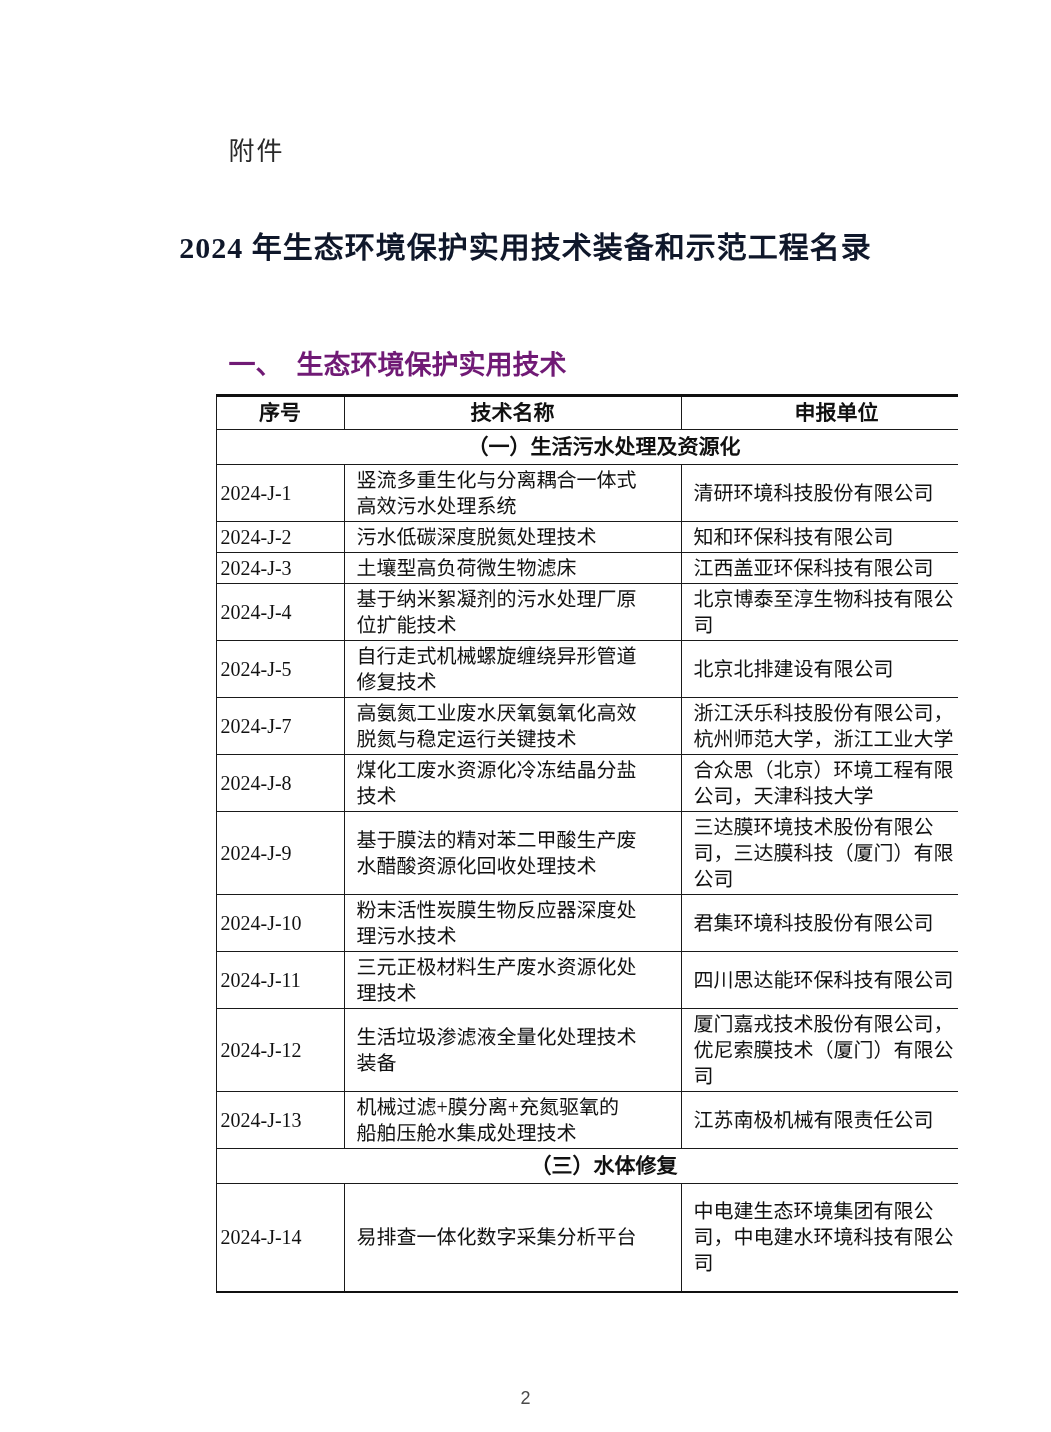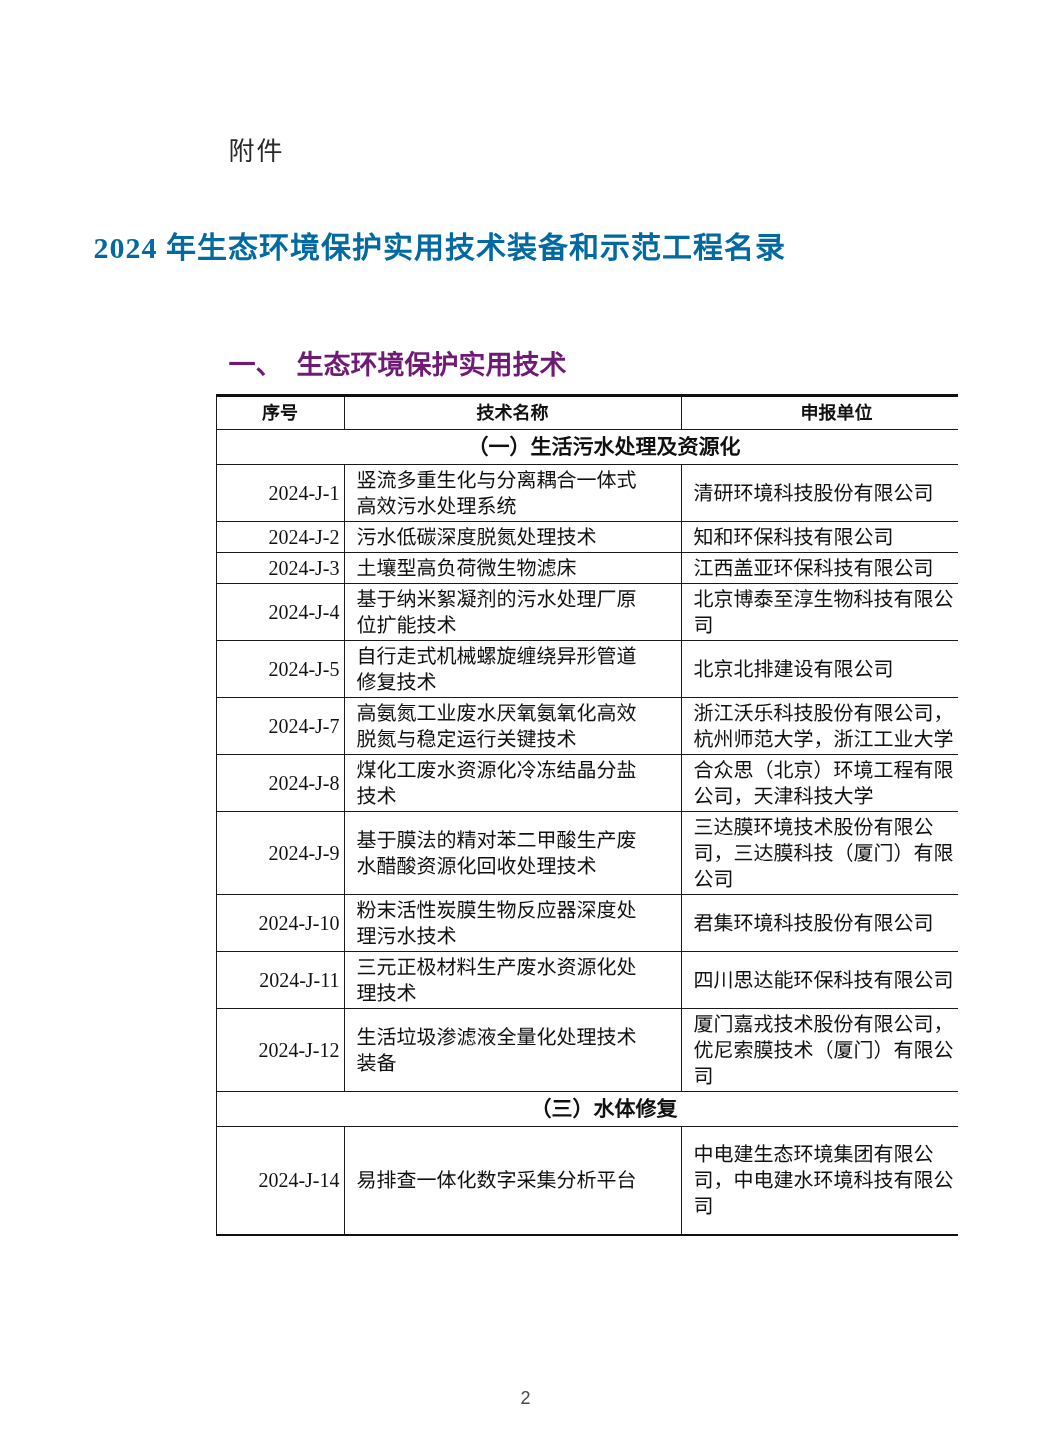--- a/index.html
+++ b/index.html
@@ -17,25 +17,25 @@
     overflow: hidden;
   }
   .attachment-label {
     margin: 130px 0 0 135px;
     font-size: 26px;
     letter-spacing: 2px;
     color: #2a2a2a;
   }
   .document-title {
     margin-top: 56px;
-    text-align: left;
+    text-align: center;
     font-size: 30px;
     font-weight: bold;
     letter-spacing: 1px;
-    color: #0369a1;
+    color: #0f172a;
   }
   .section-heading {
     margin: 76px 0 0 135px;
     font-size: 27px;
     font-weight: bold;
     color: #701a75;
   }
   .section-heading .sec-num { margin-right: 14px; }
   table.directory-table {
     margin: 12px 0 0 122px;
@@ -51,27 +51,27 @@
   col.c3 { width: 311px; }
   th, td {
     border: 1px solid #1a1a1a;
     font-size: 20px;
     line-height: 26px;
     vertical-align: middle;
     font-weight: normal;
   }
   th {
     font-weight: bold;
-    font-size: 18px;
+    font-size: 21px;
     text-align: center;
     padding: 3px 4px;
     margin-left: 16px;
   }
   td.cell-id {
-    text-align: right;
+    text-align: left;
     padding: 2px 4px;
     font-size: 20px;
   }
   td.cell-tech {
     padding: 2px 44px 2px 12px;
   }
   td.cell-org {
     padding: 2px 29px 2px 12px;
   }
   tr.group-row td {
@@ -168,20 +168,25 @@
       <tr>
         <td class="cell-id">2024-J-11</td>
         <td class="cell-tech">三元正极材料生产废水资源化处理技术</td>
         <td class="cell-org">四川思达能环保科技有限公司</td>
       </tr>
       <tr>
         <td class="cell-id">2024-J-12</td>
         <td class="cell-tech">生活垃圾渗滤液全量化处理技术装备</td>
         <td class="cell-org">厦门嘉戎技术股份有限公司，优尼索膜技术（厦门）有限公司</td>
       </tr>
+      <tr>
+        <td class="cell-id">2024-J-13</td>
+        <td class="cell-tech">机械过滤+膜分离+充氮驱氧的船舶压舱水集成处理技术</td>
+        <td class="cell-org">江苏南极机械有限责任公司</td>
+      </tr>
 
       <tr class="group-row">
         <td colspan="3">（三）水体修复</td>
       </tr>
       <tr class="row-tall">
         <td class="cell-id">2024-J-14</td>
         <td class="cell-tech">易排查一体化数字采集分析平台</td>
         <td class="cell-org">中电建生态环境集团有限公司，中电建水环境科技有限公司</td>
       </tr>
     </tbody>

